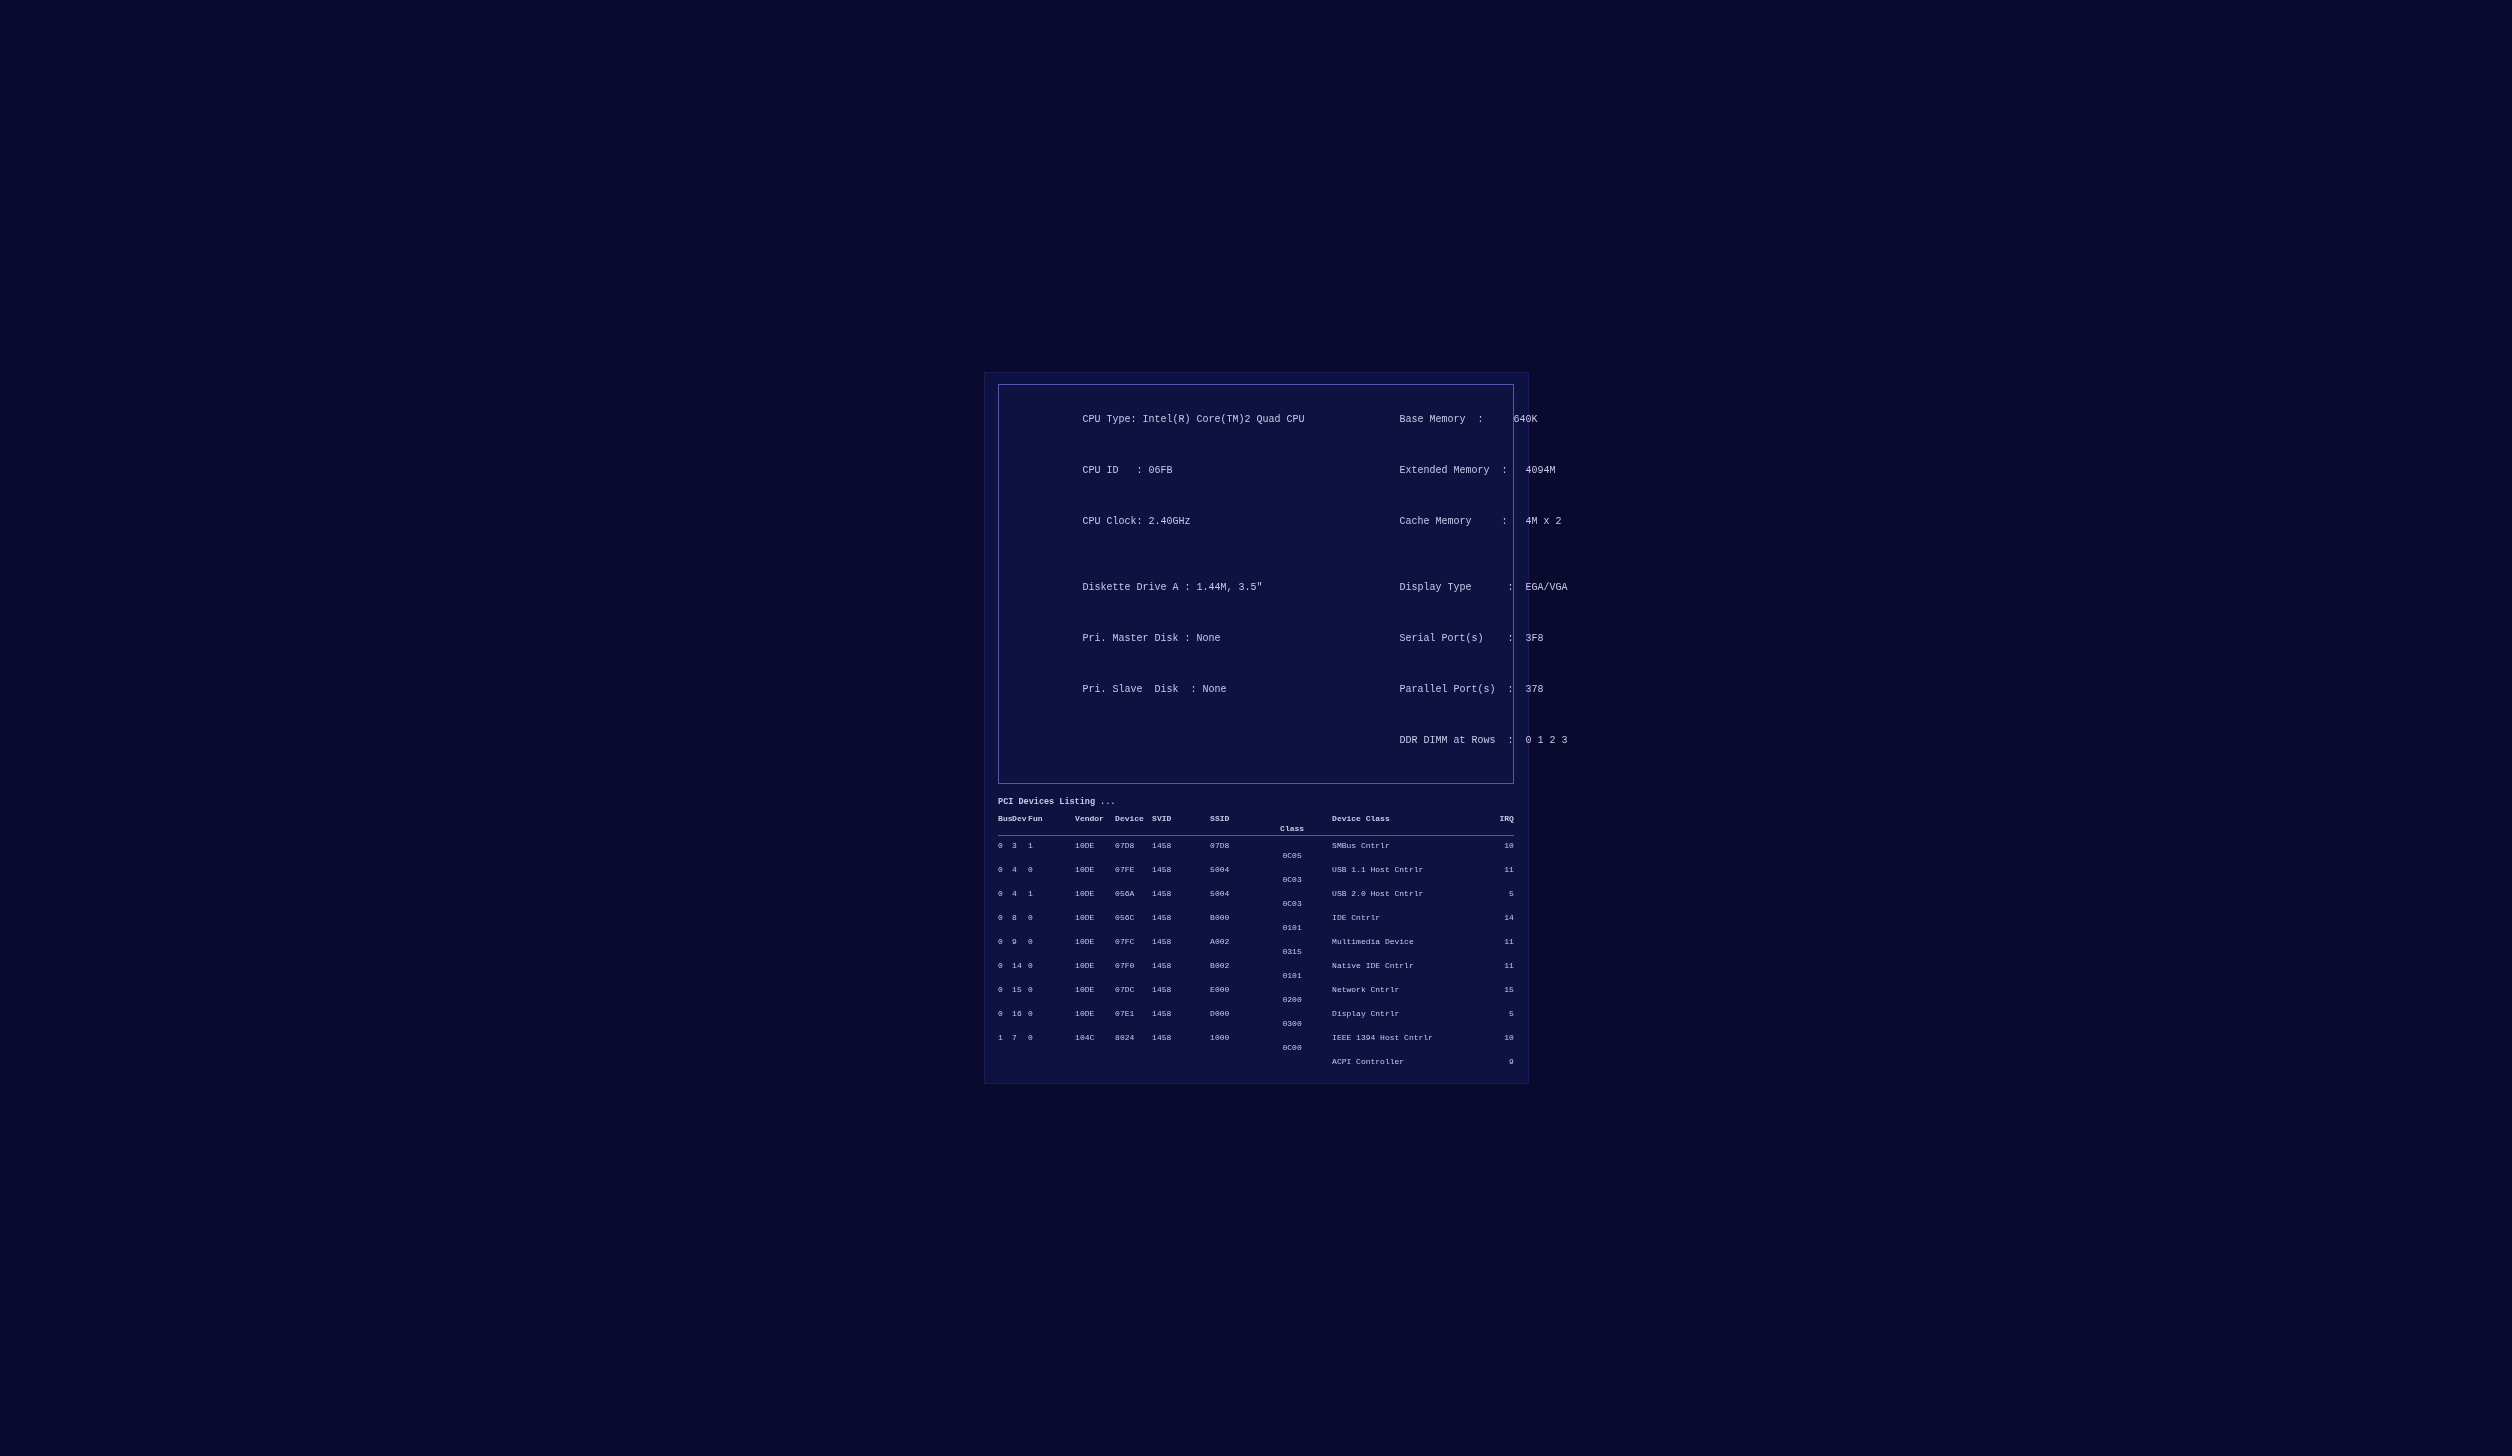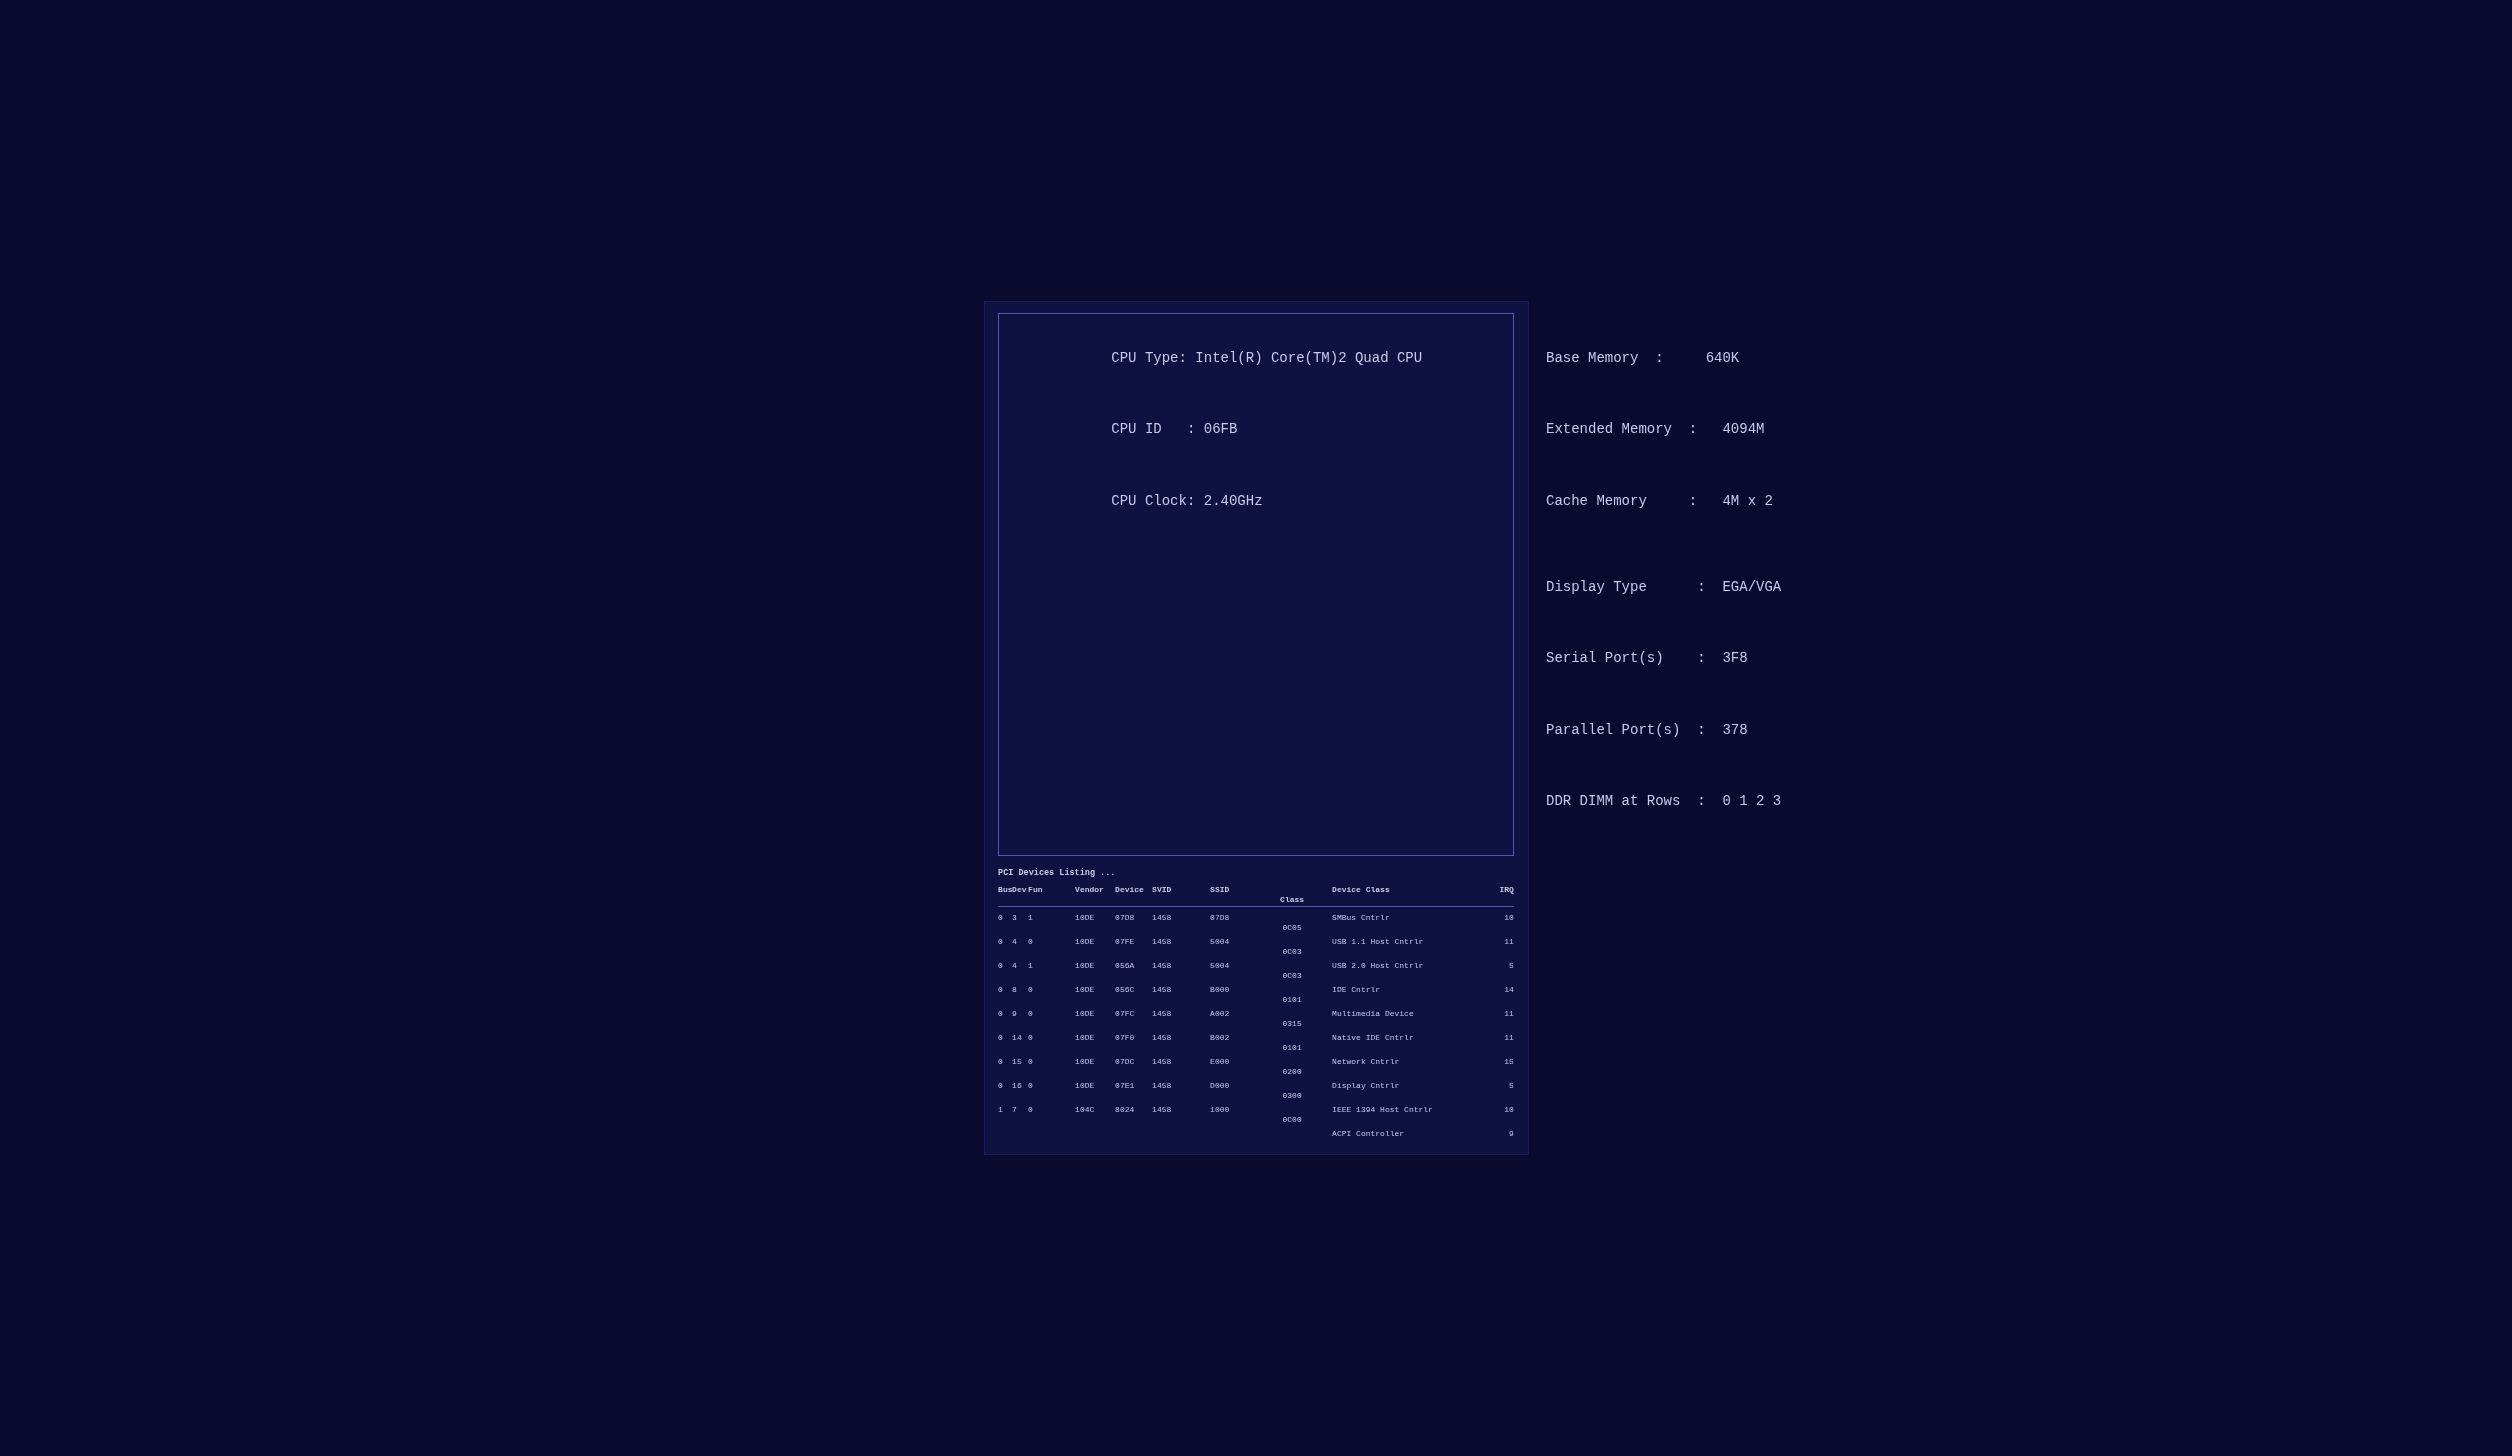--- a/index.html
+++ b/index.html
@@ -40,21 +40,21 @@
 
     .info-left, .info-right {
       flex: 1;
     }
 
     .info-block {
       margin-bottom: 8px;
     }
 
     .info-row {
-      font-size: 14px;
+      font-size: 10px;
       line-height: 1.7;
       color: #c8c8e8;
       white-space: pre;
     }
 
     .divider-row {
       height: 6.8px;
     }
 
     .pci-section {
@@ -110,20 +110,31 @@
             <span>CPU Type</span><span>: Intel(R) Core(TM)2 Quad CPU</span>
           </div>
           <div class="info-row">
             <span>CPU ID</span>   <span>: 06FB</span>
           </div>
           <div class="info-row">
             <span>CPU Clock</span><span>: 2.40GHz</span>
           </div>
         </div>
         <div class="divider-row"></div>
+        <div class="info-block">
+          <div class="info-row">
+            <span>Diskette Drive A</span> <span>: 1.44M, 3.5"</span>
+          </div>
+          <div class="info-row">
+            <span>Pri. Master Disk</span> <span>: None</span>
+          </div>
+          <div class="info-row">
+            <span>Pri. Slave  Disk</span>  <span>: None</span>
+          </div>
+        </div>
       </div>
 
       <div class="info-right">
         <div class="info-block">
           <div class="info-row">
             <span>Base Memory</span>  <span>:     640K</span>
           </div>
           <div class="info-row">
             <span>Extended Memory</span>  <span>:   4094M</span>
           </div>

